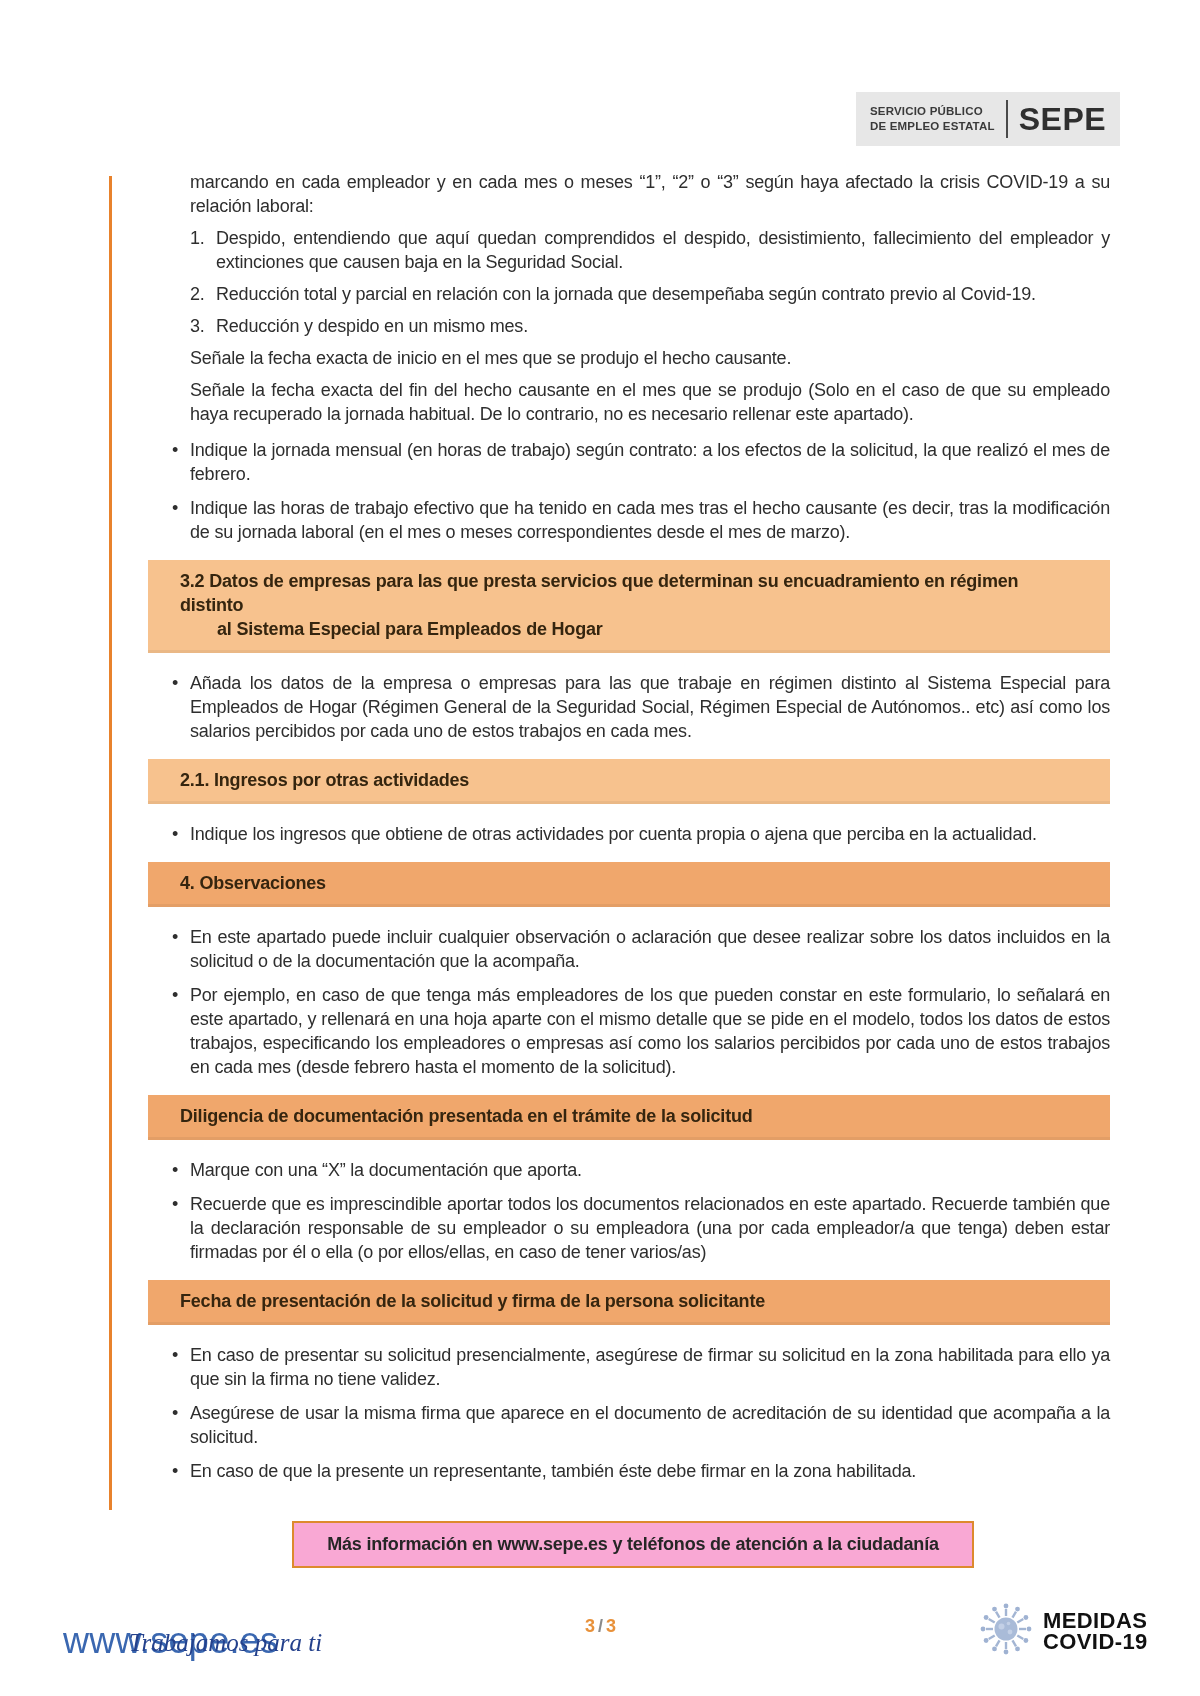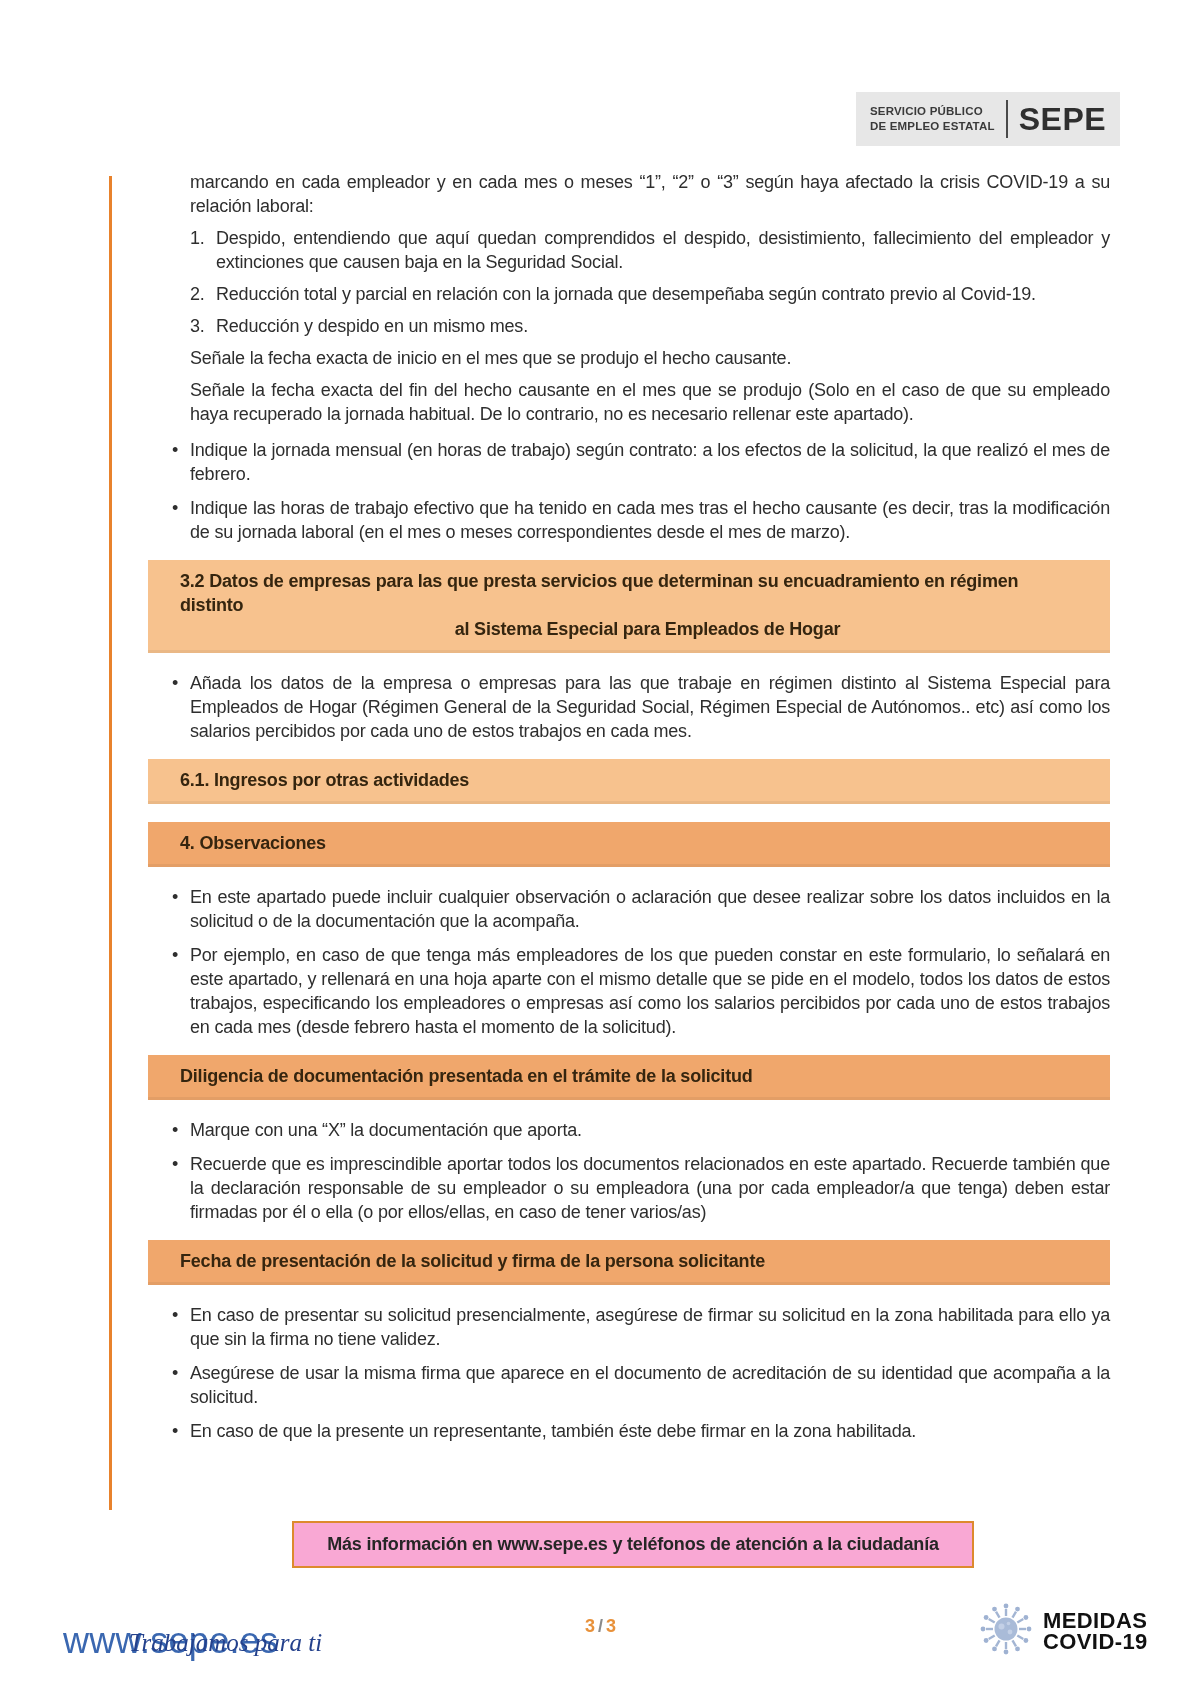--- a/index.html
+++ b/index.html
@@ -53,21 +53,21 @@
   .bullet::before { content:"•"; display:inline-block; width:18px; text-indent:0; }
 
   .bar {
     margin:16px 0 18px 0; padding:9px 32px;
     background:var(--bar-dark,#f0a76c);
     border-bottom:3px solid rgba(0,0,0,0.05);
     color:#35250f; font-weight:bold; font-size:18px; line-height:24px;
     letter-spacing:-0.2px; text-align:left;
   }
   .bar.light { background:var(--bar-light,#f7c28e); }
-  .bar .l2 { padding-left:37px;text-align:center; }
+  .bar .l2 { padding-left:37px; }
 
   
   .info-box {
     position:absolute; left:292px; top:1521px; width:682px; height:47px;
     border:2px solid var(--info-border,#dd8a2e); background:#f9a8d4;
     display:flex; align-items:center; justify-content:center;
     font-weight:bold; font-size:18px; letter-spacing:-0.2px; color:#262626;
   }
 
   
@@ -134,21 +134,22 @@
 
     <div class="bullet">Indique la jornada mensual (en horas de trabajo) según contrato: a los efectos de la solicitud, la que realizó el mes de febrero.</div>
     <div class="bullet">Indique las horas de trabajo efectivo que ha tenido en cada mes tras el hecho causante (es decir, tras la modificación de su jornada laboral (en el mes o meses correspondientes desde el mes de marzo).</div>
 
     <div class="bar light">
       <div>3.2 Datos de empresas para las que presta servicios que determinan su encuadramiento en régimen distinto</div>
       <div class="l2">al Sistema Especial para Empleados de Hogar</div>
     </div>
     <div class="bullet">Añada los datos de la empresa o empresas para las que trabaje en régimen distinto al Sistema Especial para Empleados de Hogar (Régimen General de la Seguridad Social, Régimen Especial de Autónomos.. etc) así como los salarios percibidos por cada uno de estos trabajos en cada mes.</div>
 
-    <div class="bar light">6.1. Ingresos por otras actividades</div>
+    <div class="bar light">2.1. Ingresos por otras actividades</div>
+    <div class="bullet">Indique los ingresos que obtiene de otras actividades por cuenta propia o ajena que perciba en la actualidad.</div>
 
     <div class="bar">4. Observaciones</div>
     <div class="bullet">En este apartado puede incluir cualquier observación o aclaración que desee realizar sobre los datos incluidos en la solicitud o de la documentación que la acompaña.</div>
     <div class="bullet">Por ejemplo, en caso de que tenga más empleadores de los que pueden constar en este formulario, lo señalará en este apartado, y rellenará en una hoja aparte con el mismo detalle que se pide en el modelo, todos los datos de estos trabajos, especificando los empleadores o empresas así como los salarios percibidos por cada uno de estos trabajos en cada mes (desde febrero hasta el momento de la solicitud).</div>
 
     <div class="bar">Diligencia de documentación presentada en el trámite de la solicitud</div>
     <div class="bullet">Marque con una “X” la documentación que aporta.</div>
     <div class="bullet">Recuerde que es imprescindible aportar todos los documentos relacionados en este apartado. Recuerde también que la declaración responsable de su empleador o su empleadora (una por cada empleador/a que tenga) deben estar firmadas por él o ella (o por ellos/ellas, en caso de tener varios/as)</div>
 
     <div class="bar">Fecha de presentación de la solicitud y firma de la persona solicitante</div>

